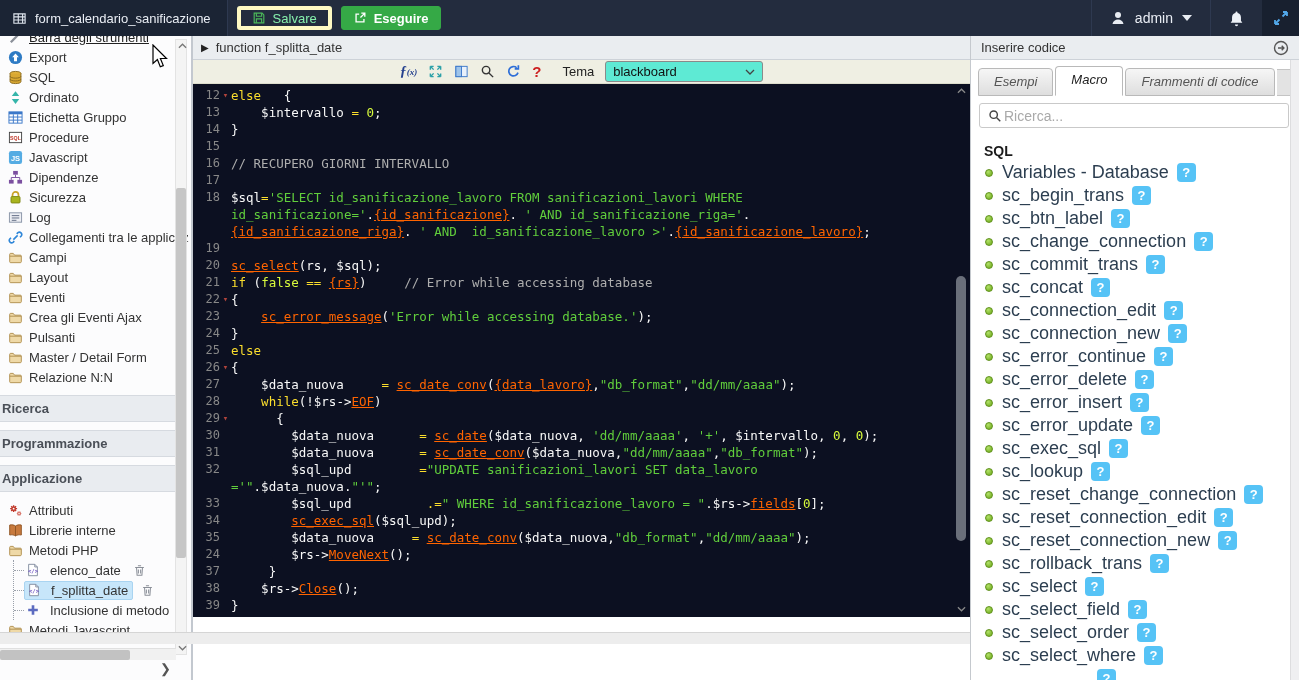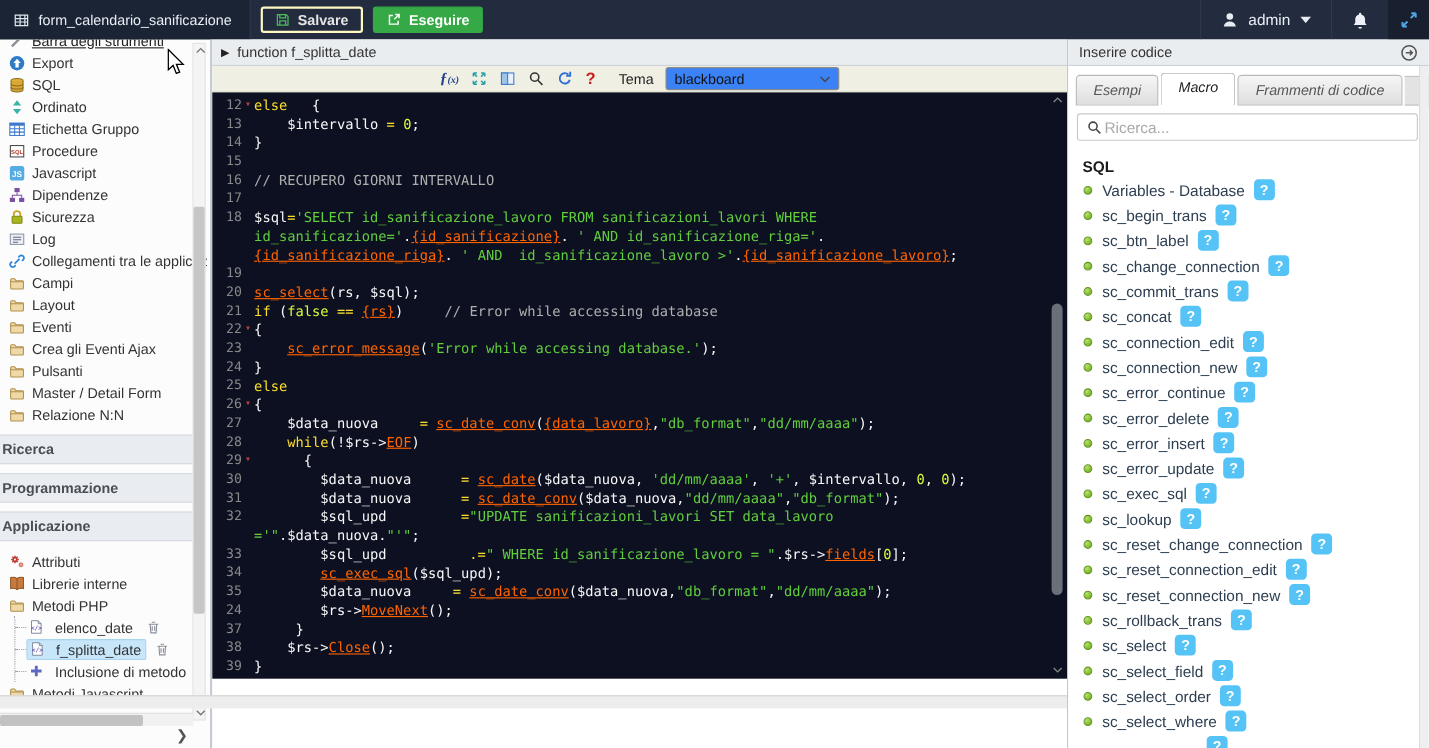--- a/index.html
+++ b/index.html
@@ -6,21 +6,21 @@
   html,body { width:1299px; height:680px; overflow:hidden; font-family:"Liberation Sans",sans-serif; background:#fff; }
   .app { position:relative; width:1299px; height:680px; background:#fff; }
 
   
   .topbar { height:36px; background:#232C3E; display:flex; align-items:center; }
   .app-tab { height:36px; background:#1B2434; border-right:1px solid #2E3950; display:flex; align-items:center; gap:8px; padding:0 16px 0 12px; min-width:212px; }
   .app-tab svg { width:15px; height:15px; }
   .app-tab span { color:#E9EDF4; font-size:13px; }
   .btn { display:flex; align-items:center; gap:7px; height:24px; padding:0 11px; border-radius:3px; margin-left:9px; font-size:13px; cursor:pointer; }
   .btn svg { width:14px; height:14px; }
-  .btn-save { border:2px solid #fef9c3; color:#e5e5e5; background:transparent;font-weight:bold; }
+  .btn-save { border:4px solid #fef9c3; color:#86efac; background:transparent; }
   .btn-run { background:#35A946; color:#fff; border:1px solid #35A946; font-weight:bold; }
   .topbar-spacer { flex:1; }
   .user-box { height:36px; display:flex; align-items:center; gap:9px; padding:0 18px; border-left:1px solid #2E3950; border-right:1px solid #2E3950; }
   .user-box .uname { color:#E9EDF4; font-size:14px; }
   .user-box svg.person { width:16px; height:16px; }
   .user-box svg.caret { width:10px; height:6px; }
   .bell-box { height:36px; display:flex; align-items:center; padding:0 17px; }
   .bell-box svg { width:17px; height:17px; }
   .fs-box { height:36px; width:37px; background:#18202F; display:flex; align-items:center; justify-content:center; }
   .fs-box svg { width:16px; height:16px; }
@@ -60,21 +60,21 @@
   
   .fn-header { height:24px; background:#EAEDF0; border-bottom:1px solid #CDD2D8; display:flex; align-items:center; gap:7px; padding-left:8px; font-size:13px; color:#333; }
   .fn-header .tri { font-size:10px; color:#222; }
   .cm-toolbar { height:24px; background:#EFEFE3; border-bottom:1px solid #DDDDCC; display:flex; align-items:center; justify-content:center; gap:11px; }
   .cm-toolbar .tico { display:inline-flex; align-items:center; cursor:pointer; }
   .cm-toolbar .tico svg { width:15px; height:15px; }
   .fx { font-family:"Liberation Serif",serif; font-style:italic; font-weight:bold; color:#24408E; font-size:14px; }
   .fx small { font-size:9px; }
   .qmark { color:#CC1F1F; font-weight:bold; font-size:15px; }
   .tema-lbl { font-size:13px; color:#222; margin-left:10px; }
-  .theme-select { width:158px; height:21px; background:#3b82f6; border:1px solid #8A8A8A; border-radius:3px; display:flex; align-items:center; justify-content:space-between; padding:0 7px; font-size:13px; color:#111; cursor:pointer; }
+  .theme-select { width:158px; height:21px; background:#5eead4; border:1px solid #8A8A8A; border-radius:3px; display:flex; align-items:center; justify-content:space-between; padding:0 7px; font-size:13px; color:#111; cursor:pointer; }
   .theme-select svg { width:10px; height:6px; }
 
   .editor { position:relative; background:#0C1021; height:533px; overflow:hidden; }
   .code-rows { padding-top:3px; font-family:"DejaVu Sans Mono",monospace; font-size:12.5px; line-height:17px; }
   .crow { display:flex; height:17px; }
   .crow .gut { width:27px; flex:none; text-align:right; color:#888; font-size:12px; }
   .crow .foldc { width:11px; flex:none; text-align:center; color:#B0443C; font-size:9px; line-height:17px; }
   .crow .ctext { white-space:pre; color:#F8F8F8; }
   .tk-k { color:#FBDE2D; }
   .tk-a { color:#D8FA3C; }
@@ -95,21 +95,21 @@
   .rp-tab { background:linear-gradient(#F6F6F6,#DEDEDE); border:1px solid #B9B9B9; border-radius:4px 4px 0 0; padding:5px 15px 6px; font-size:13px; color:#555; margin-right:2px; cursor:pointer; white-space:nowrap; }
   .rp-tab.active { background:#fff; color:#222; border-bottom-color:#fff; padding-bottom:8px; position:relative; z-index:2; }
   .rp-tab-fill { flex:1; align-self:stretch; margin-top:1px; background:#E3E3E3; border:1px solid #C4C4C4; border-left:none; }
   .rp-search { margin:7px 10px 0 8px; height:25px; border:1px solid #C9C9C9; border-radius:3px; background:#fff; display:flex; align-items:center; gap:2px; padding:0 8px; }
   .rp-search svg { width:14px; height:14px; flex:none; }
   .rp-search input { border:none; outline:none; flex:1; font-size:14px; color:#333; font-family:"Liberation Sans",sans-serif; }
   .rp-search input::placeholder { color:#A9A9A9; }
   .rp-group { font-size:14px; font-weight:bold; color:#1B1B1B; margin:15px 0 2px 13px; }
   .macro-item { display:flex; align-items:center; height:23px; padding-left:14px; cursor:pointer; }
   .macro-item .dot { width:8px; height:8px; border-radius:50%; background:radial-gradient(circle at 35% 30%, #B3E36A, #7FB72E 70%); border:1px solid #61921D; flex:none; }
-  .macro-item .mlabel { font-size:14px; color:#2C3E50; margin-left:9px; white-space:nowrap; }
+  .macro-item .mlabel { font-size:18px; color:#2C3E50; margin-left:9px; white-space:nowrap; }
   .macro-item .qbadge { margin-left:8px; width:19px; height:19px; border-radius:4px; background:#56C3F6; color:#fff; font-weight:bold; font-size:13px; display:flex; align-items:center; justify-content:center; flex:none; cursor:pointer; }
   .rp-vtrack { position:absolute; right:0; top:24px; width:9px; height:620px; background:#EFEFF1; border-left:1px solid #DDDDDF; }
   .mouse-cursor { position:absolute; left:152px; top:44px; z-index:50; pointer-events:none; }
 </style>
 </head>
 <body>
 
 <div class="app">
 
   <div class="topbar">

